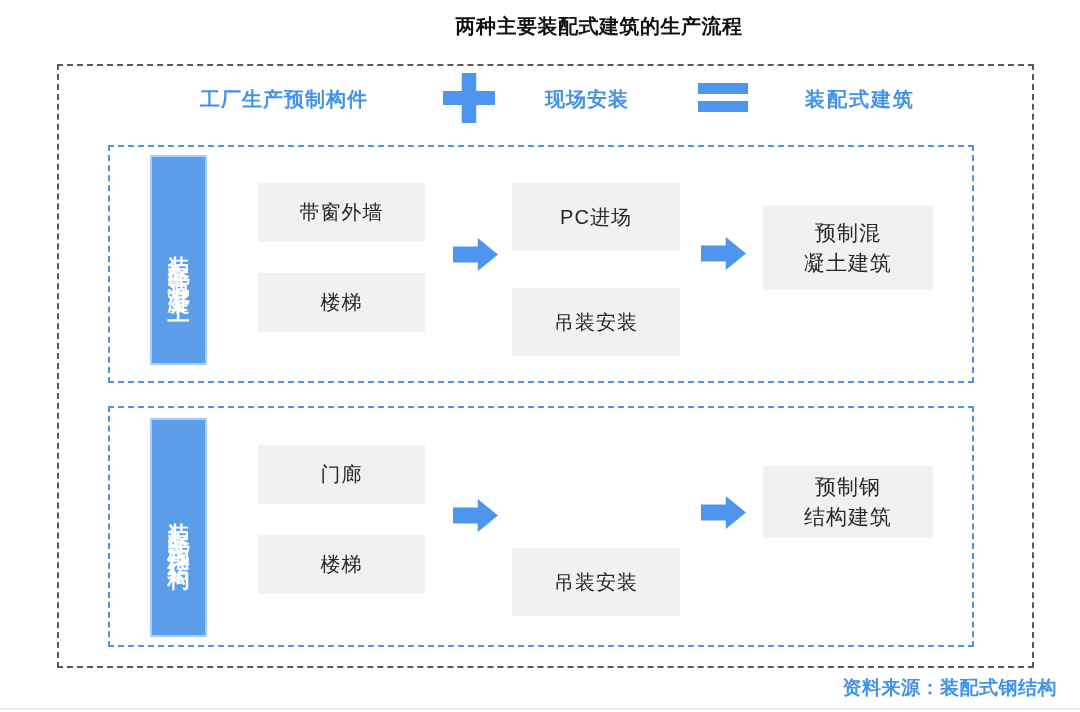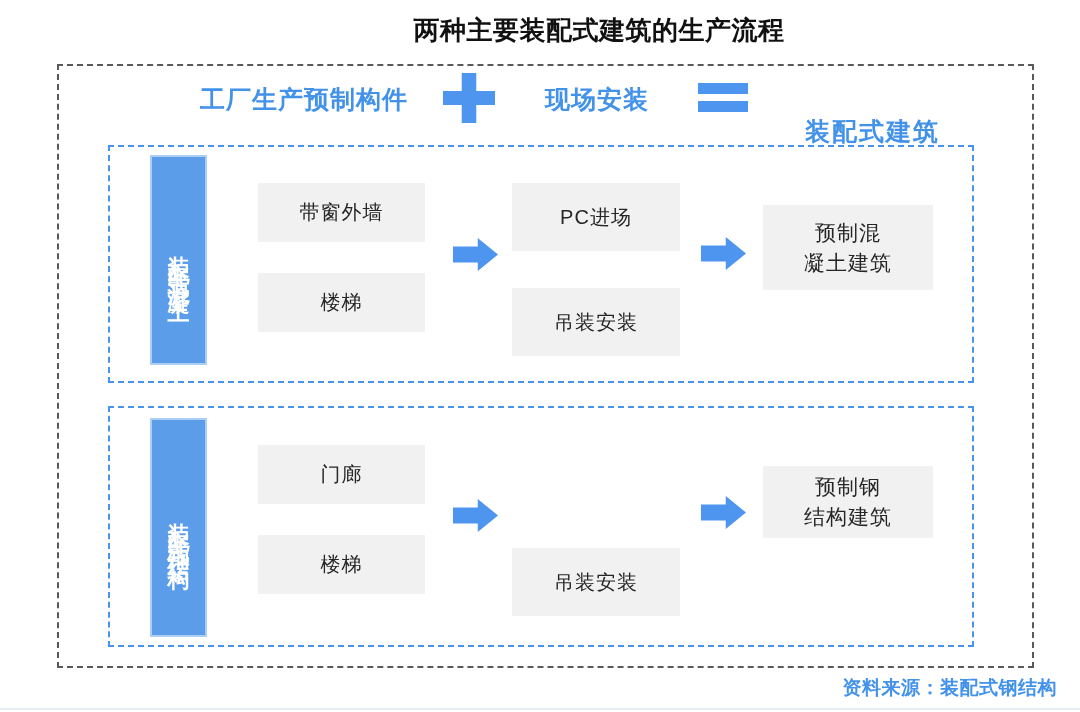--- a/index.html
+++ b/index.html
@@ -6,37 +6,37 @@
   html, body { background: #ffffff; }
   body {
     font-family: "Liberation Sans", "DejaVu Sans", sans-serif;
     width: 1080px; height: 712px;
     position: relative; overflow: hidden;
   }
   .canvas { position: absolute; left: 0; top: 0; width: 1080px; height: 712px; background: #fff; }
 
   .title {
     position: absolute; left: 599px; top: 13px; transform: translateX(-50%);
-    font-size: 26px; font-weight: bold; color: #111; white-space: nowrap;
+    font-size: 20px; font-weight: bold; color: #111; white-space: nowrap;
     letter-spacing: 0.5px;
   }
 
   .outer-frame {
     position: absolute; left: 57px; top: 64px; width: 977px; height: 604px;
     border: 2px dashed #595959; background: #fff;
   }
 
   
   .f-label {
-    position: absolute; font-size: 25px; font-weight: bold; color: #4292ea;
+    position: absolute; font-size: 20px; font-weight: bold; color: #4292ea;
     white-space: nowrap; letter-spacing: 1px; line-height: 30px;
   }
   .f-factory { left: 200px; top: 84px; }
   .f-onsite  { left: 545px; top: 84px; }
-  .f-result  { left: 805px; top: 84px; letter-spacing: 2px; margin-top: 32px; }
+  .f-result  { left: 805px; top: 84px; letter-spacing: 2px; }
 
   .plus-icon {
     position: absolute; left: 443px; top: 73px; width: 52px; height: 50px;
     background: #4e95ef;
     clip-path: polygon(36% 0,64% 0,64% 36%,100% 36%,100% 64%,64% 64%,64% 100%,36% 100%,36% 64%,0 64%,0 36%,36% 36%);
   }
   .equals-icon {
     position: absolute; left: 698px; top: 83px; width: 50px; height: 7px;
     border-top: 11px solid #4e95ef; border-bottom: 11px solid #4e95ef;
     box-sizing: content-box; background: transparent;

